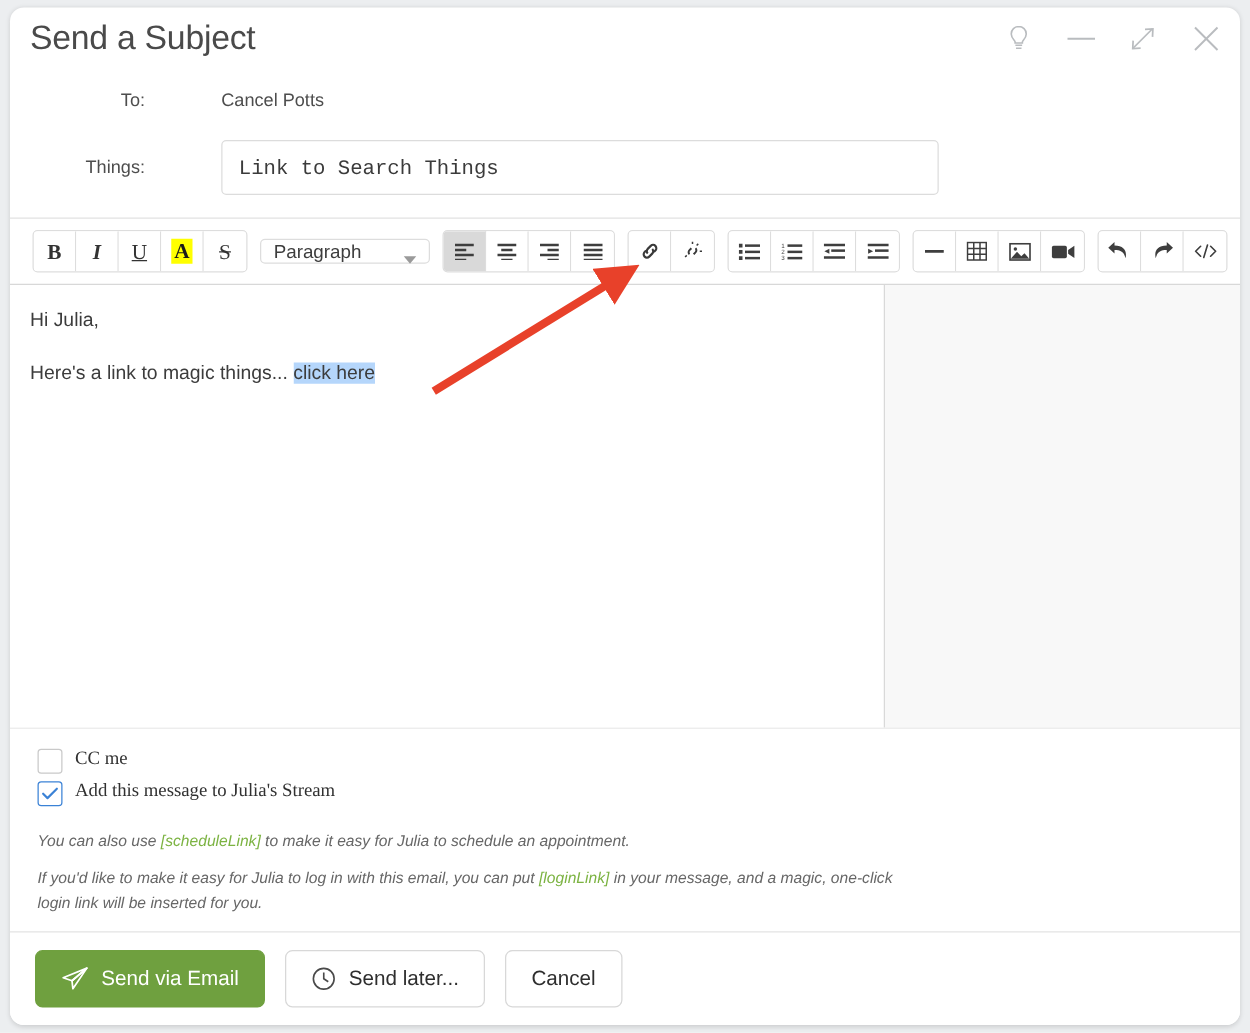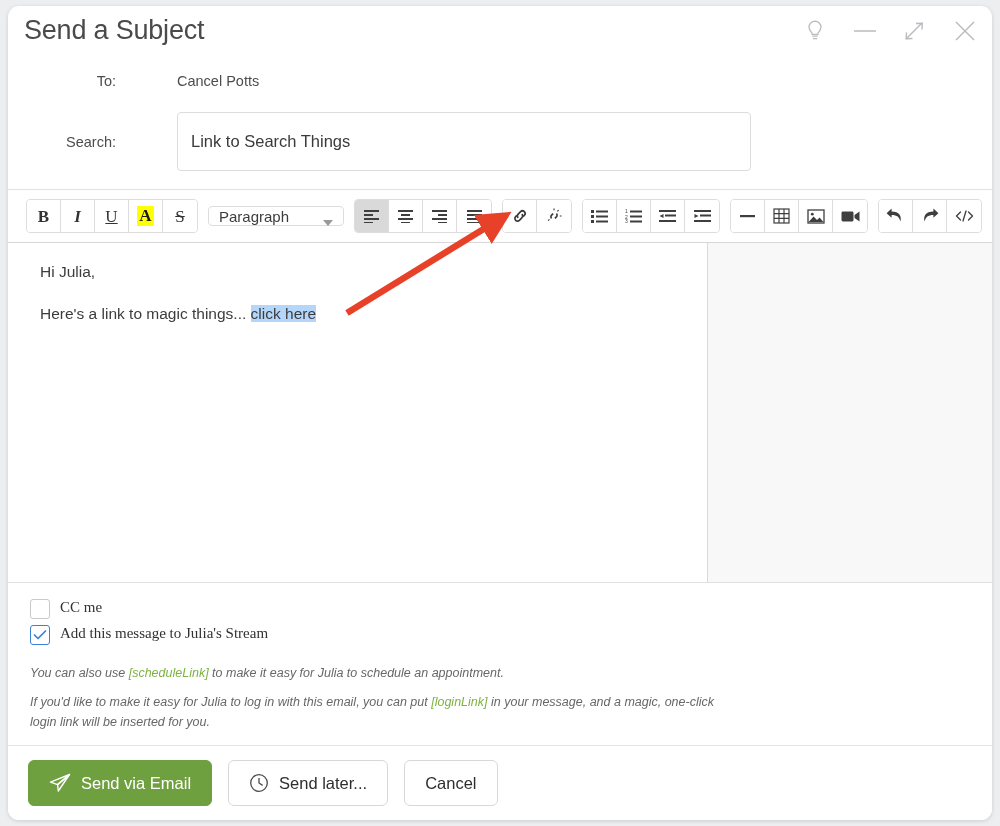--- a/index.html
+++ b/index.html
@@ -84,27 +84,27 @@
     font-size: 14.5px;
     color: #4d4d4d;
     box-sizing: border-box;
   }
   .fvalue {
     font-size: 14.5px;
     color: #4d4d4d;
   }
   .subject-input {
     width: 574px;
-    height: 59px;
+    height: 44px;
     box-sizing: border-box;
     border: 1px solid #dcdcdc;
     border-radius: 4px;
     background: #fff;
     padding: 0 13px;
-    font-family: Liberation Sans, sans-serif;
+    font-family: Liberation Mono, monospace;
     font-size: 16.5px;
     color: #3b3b3b;
     outline: none;
   }
 
   
   .toolbar-wrap {
     flex: 0 0 auto;
     border-top: 1px solid #e2e2e2;
     border-bottom: 1px solid #d8d8d8;
@@ -184,21 +184,21 @@
   .bodyrow {
     flex: 1 1 auto;
     display: flex;
     min-height: 0;
     border-bottom: 1px solid #e0e0e0;
   }
   .editor {
     width: 700px;
     flex: 0 0 700px;
     background: #fff;
-    padding: 18px 20px 0 32px;
+    padding: 18px 20px 0 16px;
     box-sizing: border-box;
     border-right: 1px solid #d9d9d9;
     overflow: hidden;
     cursor: text;
   }
   .editor p {
     margin: 0 0 20px 0;
     font-size: 15.5px;
     color: #3c3c3c;
     line-height: 1.45;
@@ -336,21 +336,21 @@
         </div>
       </div>
     </div>
 
     <div class="fields">
       <div class="frow to">
         <div class="flabel">To:</div>
         <div class="fvalue">Cancel Potts</div>
       </div>
       <div class="frow subject">
-        <div class="flabel">Search:</div>
+        <div class="flabel">Things:</div>
         <input class="subject-input" type="text" value="Link to Search Things" style="">
       </div>
     </div>
 
     <div class="toolbar-wrap">
       <div class="toolbar">
 
         <div class="tgroup">
           <div class="tbtn">
             <span class="glyph b">B</span>

